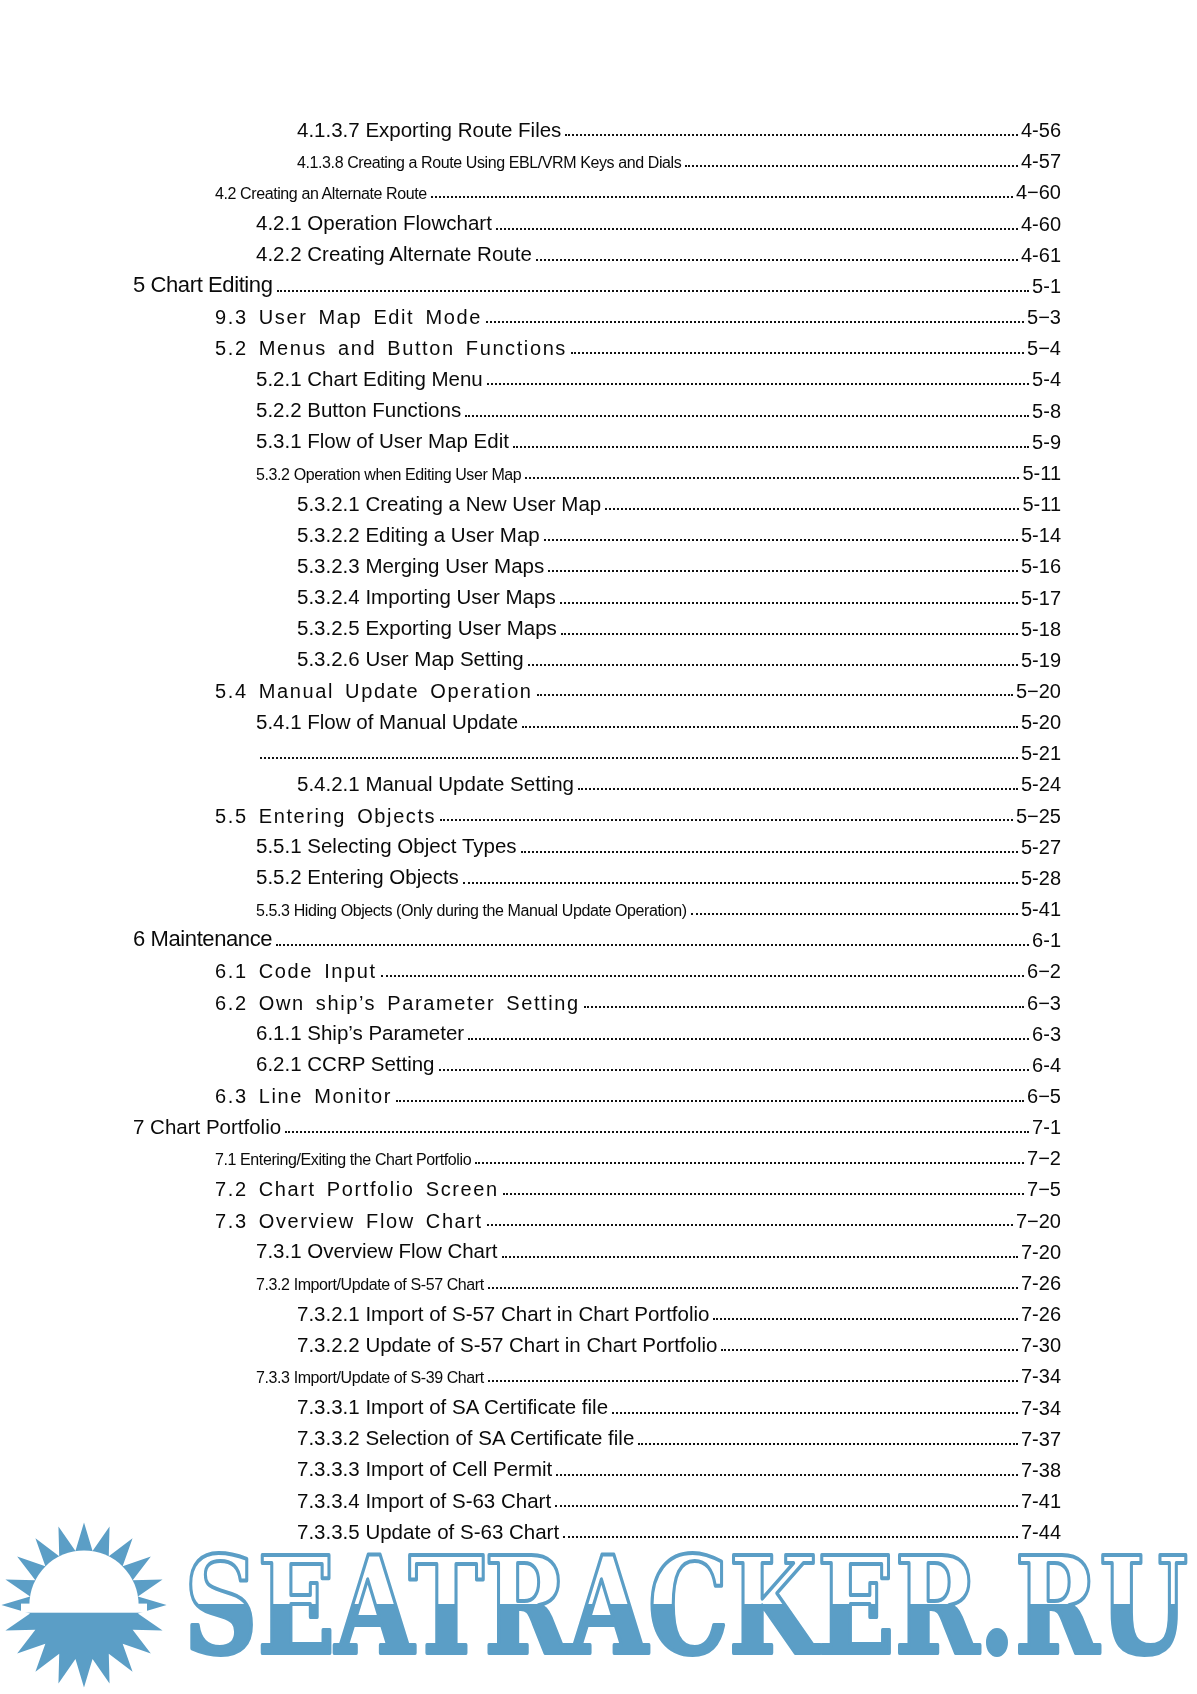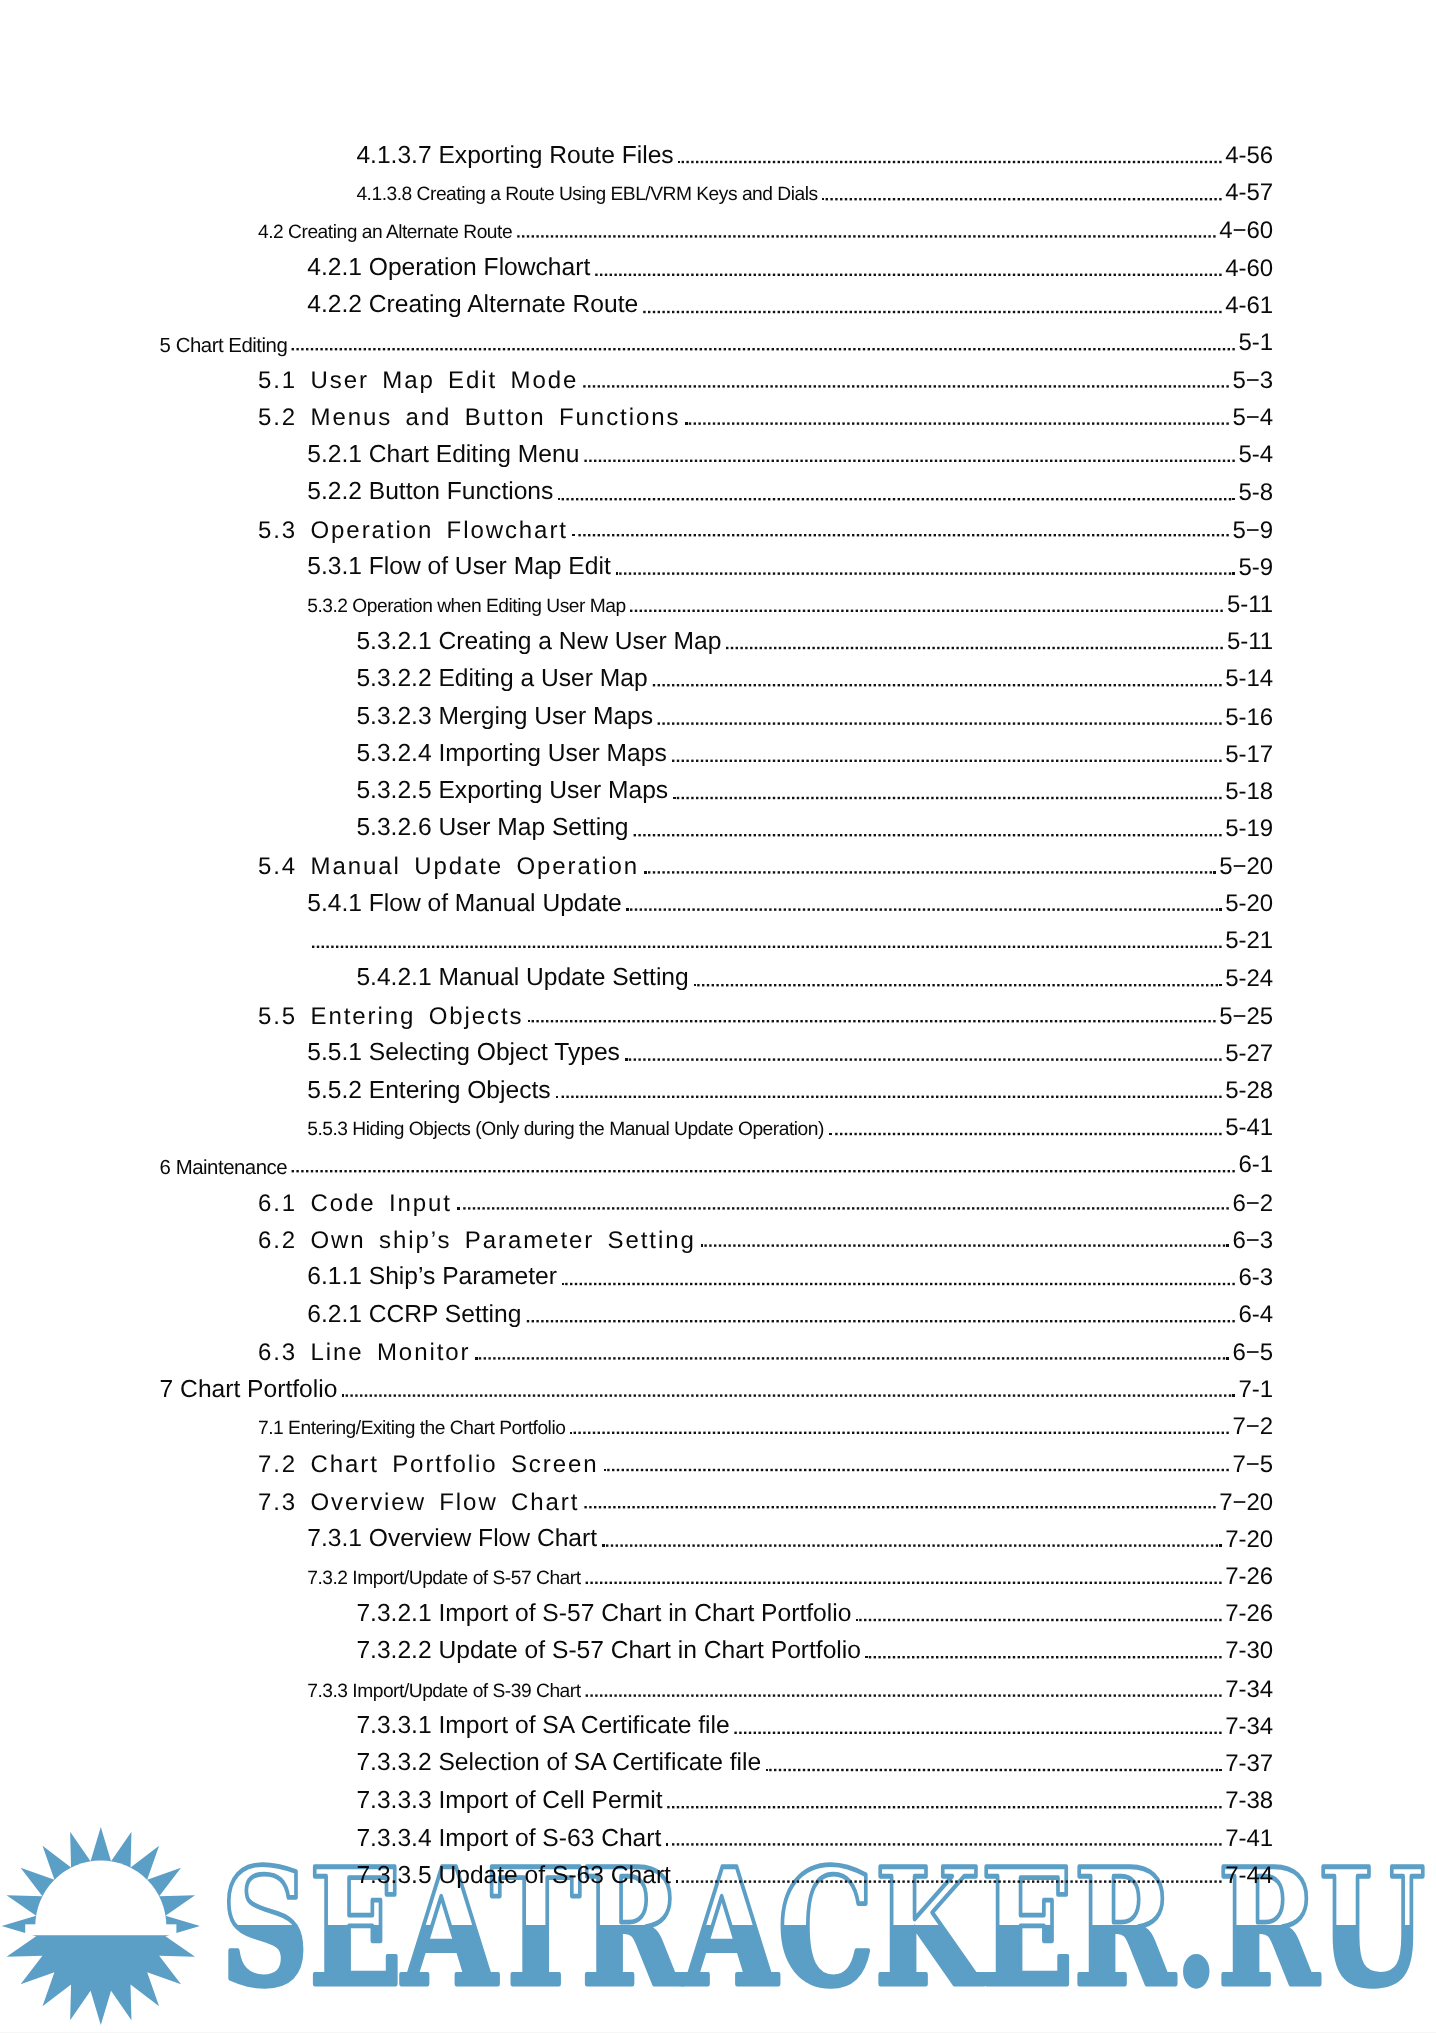--- a/index.html
+++ b/index.html
@@ -47,21 +47,21 @@
   }
   
   .level-1 { padding-left: 0; }
   .level-2 { padding-left: 82px; }
   .level-3 { padding-left: 123px; }
   .level-4 { padding-left: 164px; }
   
   .style-narrow .toc-title  { font-size: 16px; letter-spacing: -0.4px; }
   .style-wide .toc-title    { font-size: 20px; letter-spacing: 1.6px; word-spacing: 4px; }
   .style-wide .toc-leader   { border-bottom-width: 2px; margin-bottom: 7.5px; }
-  .level-1.style-narrow .toc-title { font-size: 17px; }
+  .level-1.style-narrow .toc-title { font-size: 22px; }
 
   
   .watermark-text-svg {
     position: absolute;
     left: 178px;
     top: 1538px;
     z-index: 1;
   }
   .sun-logo-svg {
     position: absolute;
@@ -100,43 +100,38 @@
         <span class="toc-title">4.2.2 Creating Alternate Route</span>
         <span class="toc-leader"></span>
         <span class="toc-page">4-61</span>
       </div>
       <div class="toc-row level-1 style-narrow">
         <span class="toc-title">5 Chart Editing</span>
         <span class="toc-leader"></span>
         <span class="toc-page">5-1</span>
       </div>
       <div class="toc-row level-2 style-wide">
-        <span class="toc-title">5.1 User Map Edit Mode</span>
+        <span class="toc-title">9.3 User Map Edit Mode</span>
         <span class="toc-leader"></span>
         <span class="toc-page">5−3</span>
       </div>
       <div class="toc-row level-2 style-wide">
         <span class="toc-title">5.2 Menus and Button Functions</span>
         <span class="toc-leader"></span>
         <span class="toc-page">5−4</span>
       </div>
       <div class="toc-row level-3 style-normal">
         <span class="toc-title">5.2.1 Chart Editing Menu</span>
         <span class="toc-leader"></span>
         <span class="toc-page">5-4</span>
       </div>
       <div class="toc-row level-3 style-normal">
         <span class="toc-title">5.2.2 Button Functions</span>
         <span class="toc-leader"></span>
         <span class="toc-page">5-8</span>
-      </div>
-      <div class="toc-row level-2 style-wide">
-        <span class="toc-title">5.3 Operation Flowchart</span>
-        <span class="toc-leader"></span>
-        <span class="toc-page">5−9</span>
       </div>
       <div class="toc-row level-3 style-normal">
         <span class="toc-title">5.3.1 Flow of User Map Edit</span>
         <span class="toc-leader"></span>
         <span class="toc-page">5-9</span>
       </div>
       <div class="toc-row level-3 style-narrow">
         <span class="toc-title">5.3.2 Operation when Editing User Map</span>
         <span class="toc-leader"></span>
         <span class="toc-page">5-11</span>

